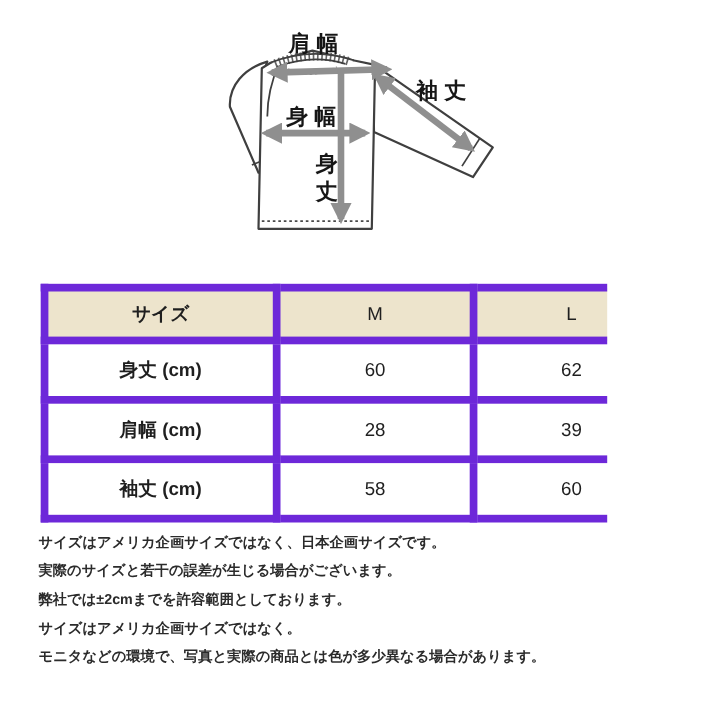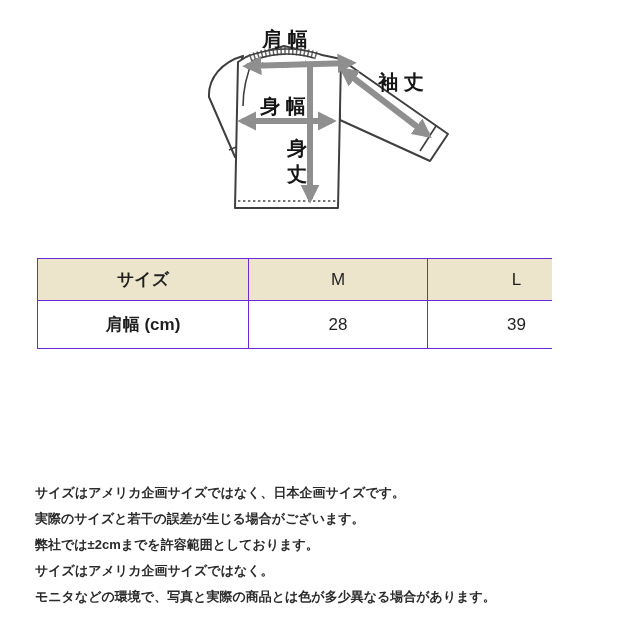--- a/index.html
+++ b/index.html
@@ -34,21 +34,21 @@
   
   .size-table {
     position: absolute; left: 37px; top: 258px;
     width: 568px;
     border-collapse: collapse;
     table-layout: fixed;
     font-size: 17px;
     color: #1f1f1f;
   }
   .size-table th, .size-table td {
-    border: 1px solid #6d28d9;
+    border: 7px solid #6d28d9;
     text-align: center;
     vertical-align: middle;
     padding: 0;
     background: #ffffff;
   }
   .size-table thead th {
     background: #ede4cc;
     height: 41px;
     font-weight: 400;
   }
@@ -123,23 +123,33 @@
     </colgroup>
     <thead>
       <tr>
         <th class="jp-label">サイズ</th>
         <th>M</th>
         <th>L</th>
       </tr>
     </thead>
     <tbody>
       <tr>
+        <td class="jp-label">身丈 (cm)</td>
+        <td>60</td>
+        <td>62</td>
+      </tr>
+      <tr>
         <td class="jp-label">肩幅 (cm)</td>
         <td>28</td>
         <td>39</td>
+      </tr>
+      <tr>
+        <td class="jp-label">袖丈 (cm)</td>
+        <td>58</td>
+        <td>60</td>
       </tr>
     </tbody>
   </table>
 
   <div class="notes">
     <p>サイズはアメリカ企画サイズではなく、日本企画サイズです。</p>
     <p>実際のサイズと若干の誤差が生じる場合がございます。</p>
     <p>弊社では±2cmまでを許容範囲としております。</p>
     <p>サイズはアメリカ企画サイズではなく。</p>
     <p>モニタなどの環境で、写真と実際の商品とは色が多少異なる場合があります。</p>

